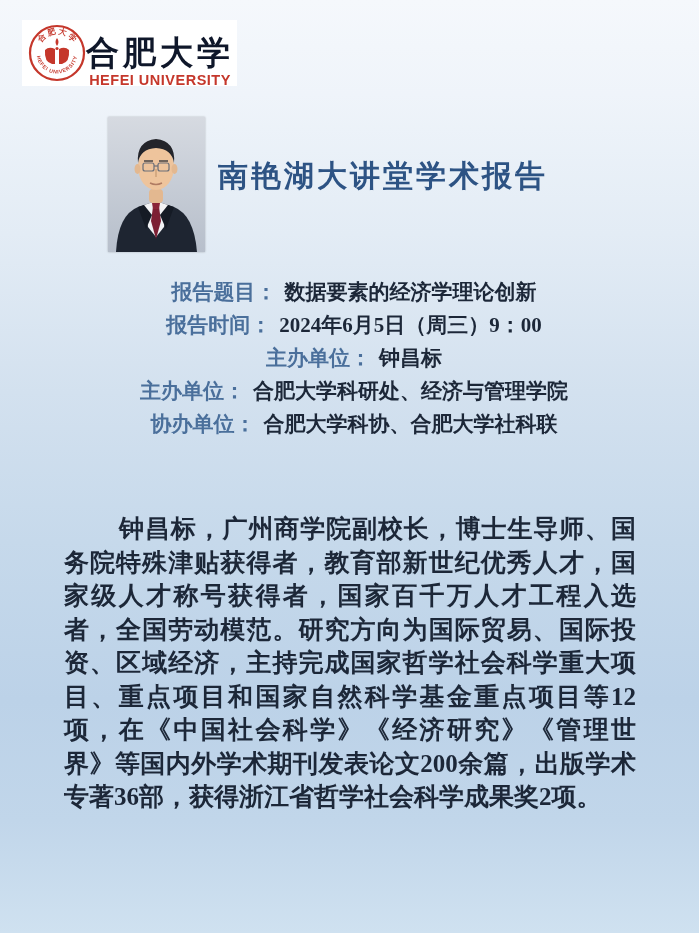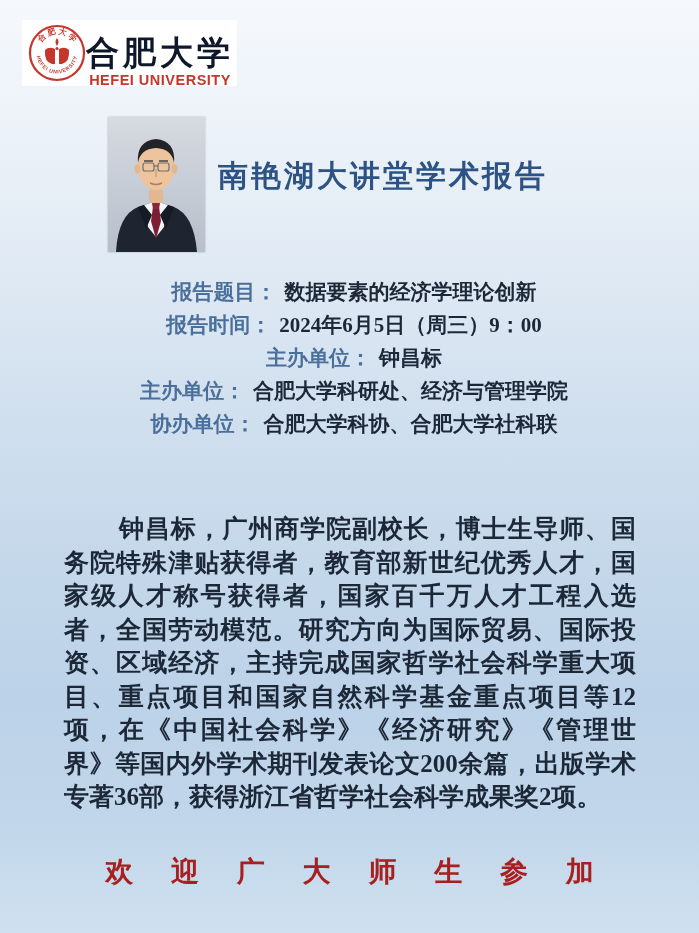--- a/index.html
+++ b/index.html
@@ -162,15 +162,14 @@
     <div class="info-row">
       <span class="info-label">主办单位：</span><span class="info-value">合肥大学科研处、经济与管理学院</span>
     </div>
     <div class="info-row">
       <span class="info-label">协办单位：</span><span class="info-value">合肥大学科协、合肥大学社科联</span>
     </div>
   </div>
 
   <div class="bio">钟昌标，广州商学院副校长，博士生导师、国务院特殊津贴获得者，教育部新世纪优秀人才，国家级人才称号获得者，国家百千万人才工程入选者，全国劳动模范。研究方向为国际贸易、国际投资、区域经济，主持完成国家哲学社会科学重大项目、重点项目和国家自然科学基金重点项目等12项，在《中国社会科学》《经济研究》《管理世界》等国内外学术期刊发表论文200余篇，出版学术专著36部，获得浙江省哲学社会科学成果奖2项。</div>
 
-  <div class="welcome">欢迎广大师生参加</div>
 
 </div>
 
 </body></html>

